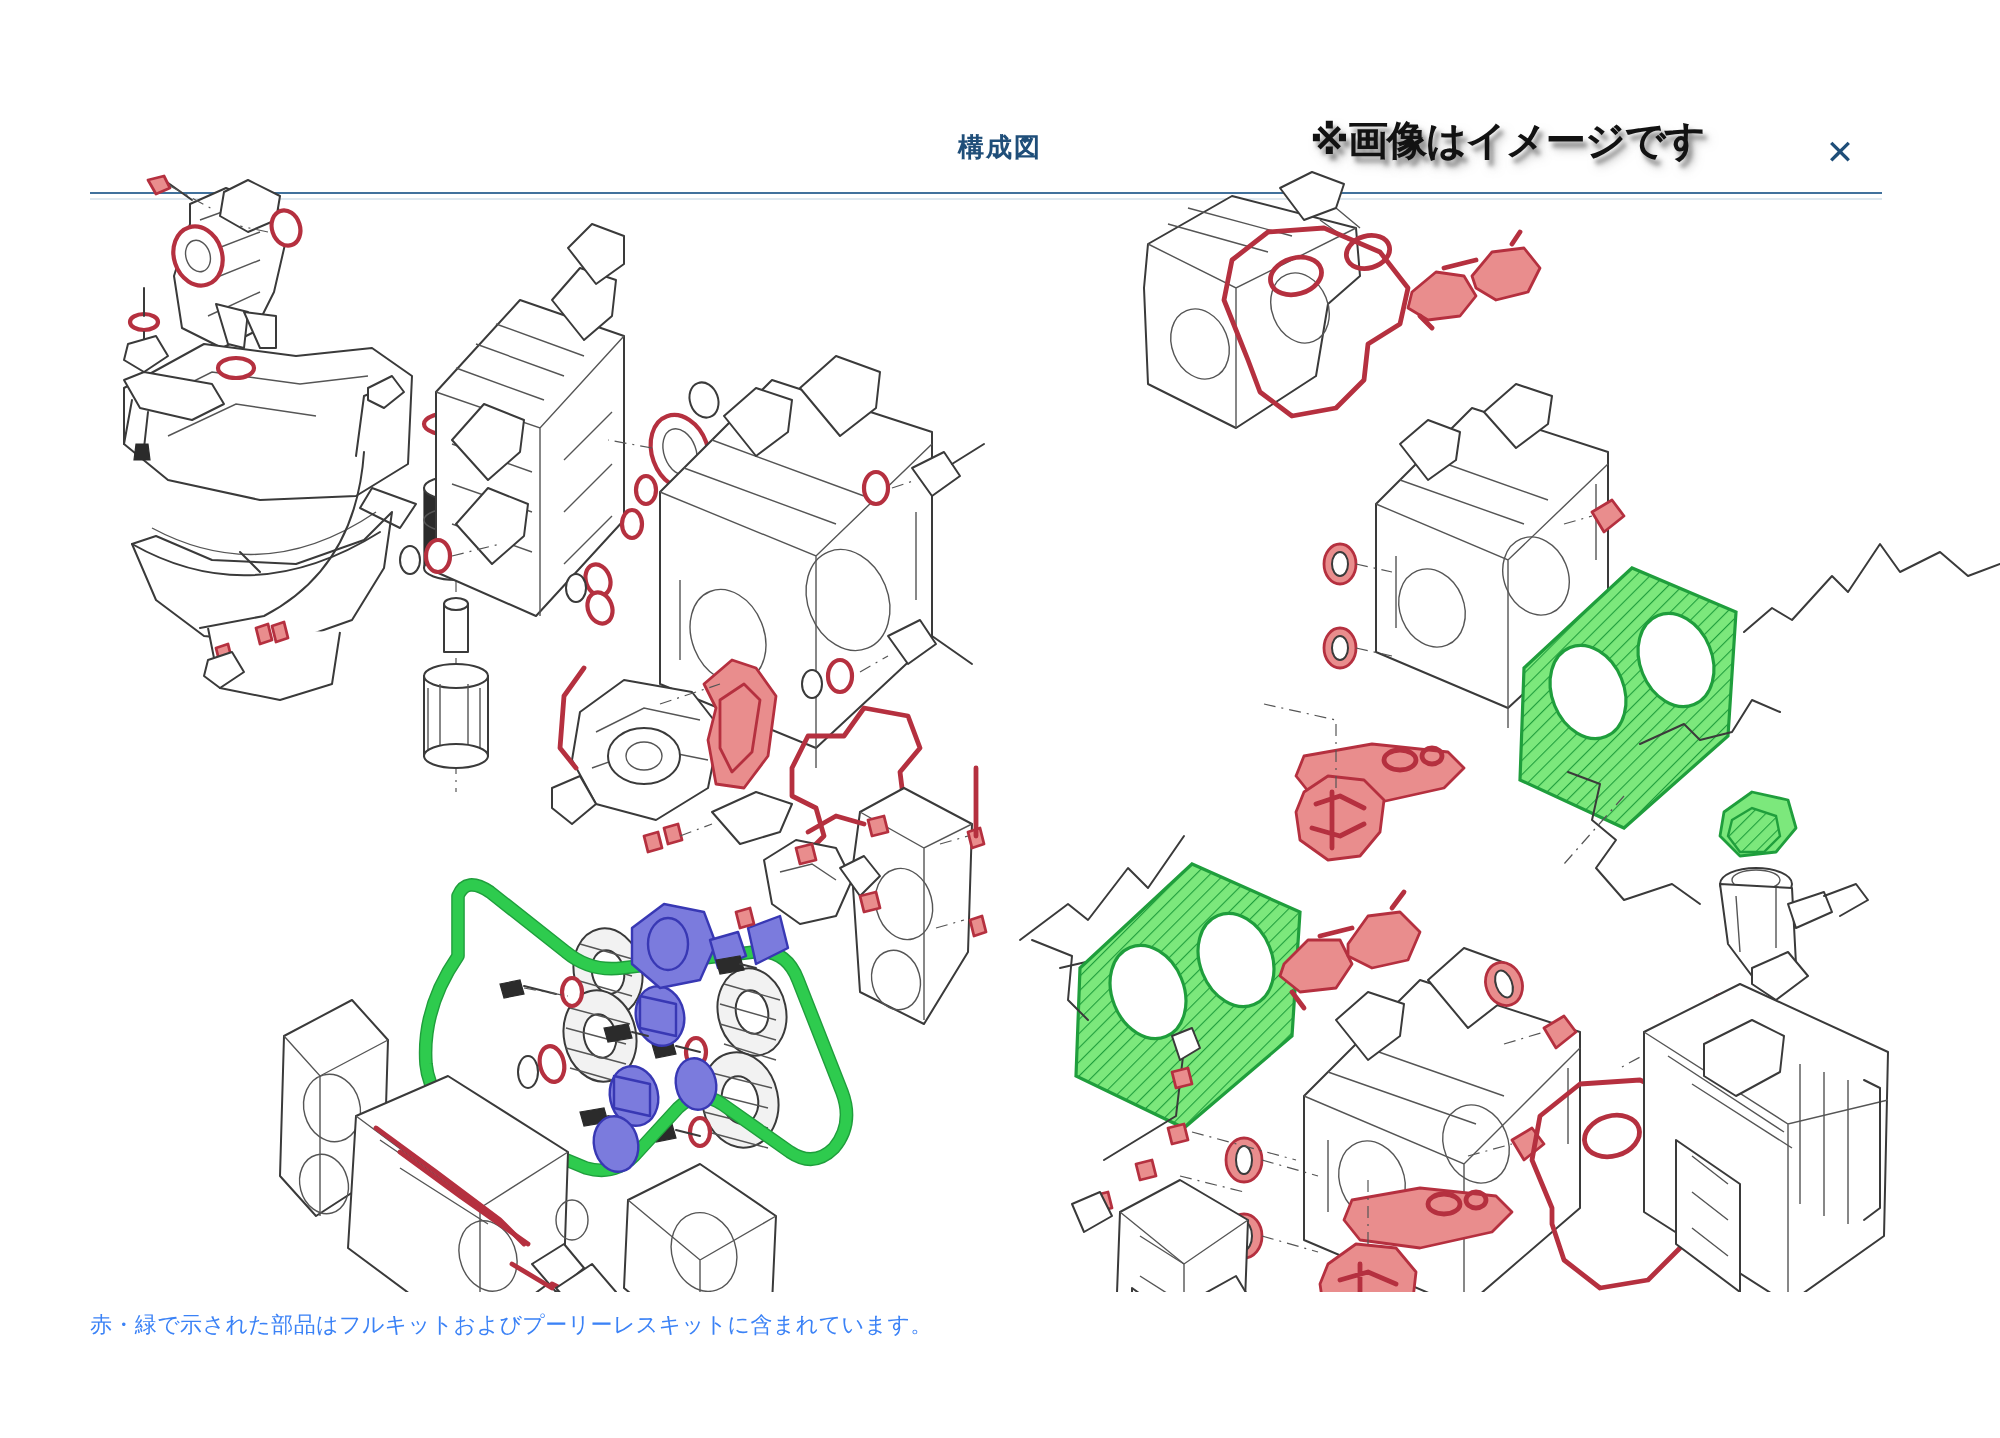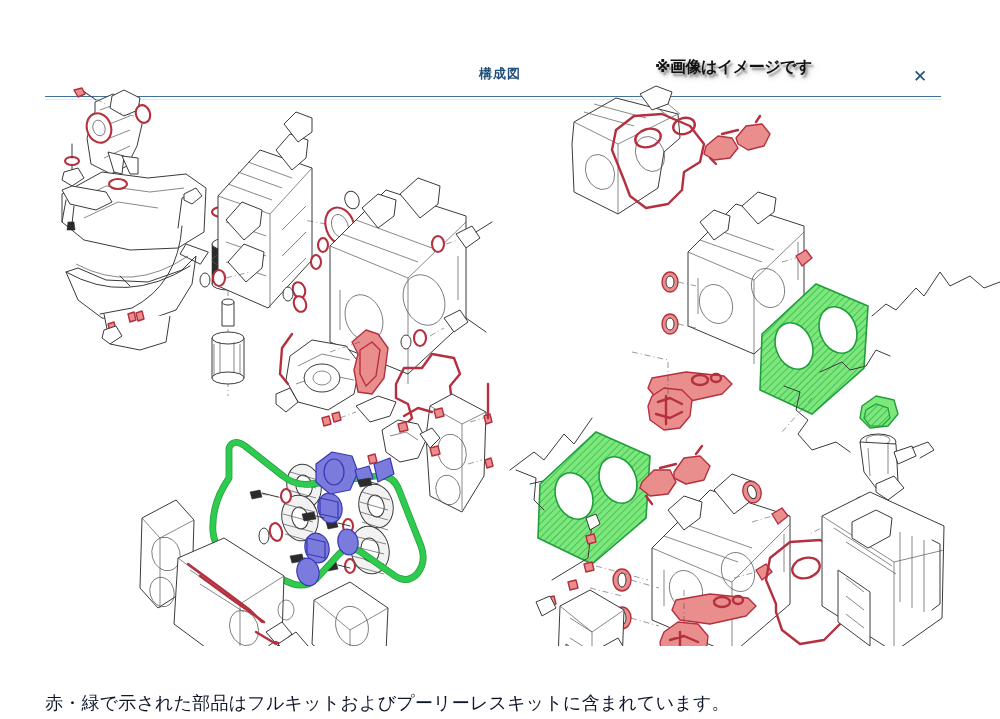--- a/index.html
+++ b/index.html
@@ -31,21 +31,21 @@
     font-size: 13px;
     font-weight: bold;
     color: #1f4e79;
     letter-spacing: 1px;
     line-height: 16px;
   }
   #watermark {
     position: absolute;
     left: 655px;
     top: 21px;
-    font-size: 16px;
+    font-size: 20px;
     font-weight: bold;
     color: #121212;
     letter-spacing: -0.5px;
     white-space: nowrap;
     -webkit-text-stroke: 3px #ffffff;
     paint-order: stroke fill;
     text-shadow:
       2px 3px 2px rgba(120,120,120,0.75),
       3px 4px 5px rgba(150,150,150,0.55);
   }
@@ -91,26 +91,25 @@
   #diagram svg { display: block; }
 
   
   #footer-notes {
     position: absolute;
     left: 45px;
     top: 652px;
     width: 900px;
   }
   .note-line {
-    font-size: 18px;
-    color: #0f172a;
+    font-size: 11px;
+    color: #3b82f6;
     line-height: 22px;
     letter-spacing: 0.2px;
     white-space: nowrap;
-    margin-top: 40px;
   }
 </style>
 </head>
 <body>
 
 <div id="header">
   <div id="header-title">構成図</div>
   <div id="watermark">※画像はイメージです</div>
   <div id="close-button">✕</div>
   <div id="header-rule"></div>

